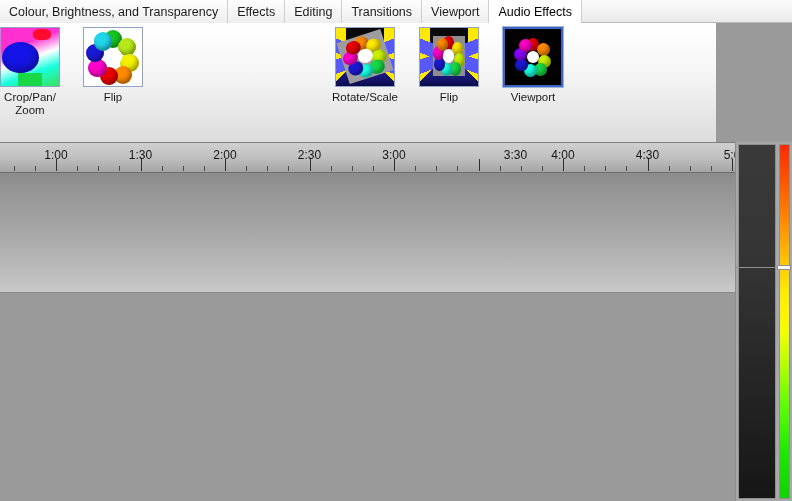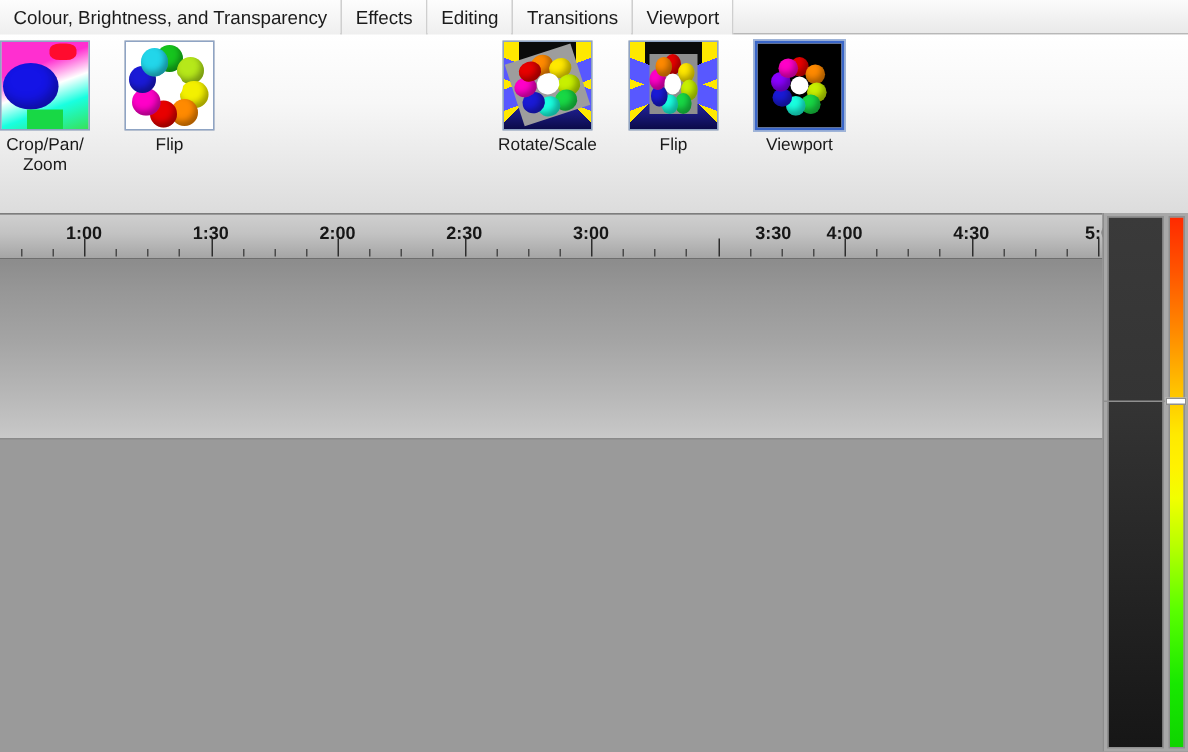--- a/index.html
+++ b/index.html
@@ -34,21 +34,21 @@
     color:#000;
     border-right:1px solid #cfcfcf;
   }
   .tabbar-filler{
     flex:1;
     background:linear-gradient(#fbfbfb,#e9e9e9);
   }
 
   
   .gallery{
-    position:absolute;left:0;top:23px;width:792px;height:119px;
+    position:absolute;left:0;top:23px;width:716px;height:119px;
     background:linear-gradient(180deg,#ffffff 0%,#f7f7f7 38%,#e6e6e6 78%,#dcdcdc 100%);
     overflow:hidden;
   }
   .gal-item{
     position:absolute;top:4px;width:70px;
     display:flex;flex-direction:column;align-items:center;
   }
   .thumb{
     width:60px;height:60px;
     border:1px solid #8fa4c4;
@@ -105,21 +105,20 @@
   .blackbox{position:absolute;inset:0;background:#000;}
 
   
   .ruler{
     position:absolute;left:0;top:142px;width:735px;height:31px;
     background:linear-gradient(180deg,#cfcfcf 0%,#c2c2c2 45%,#b4b4b4 72%,#a5a5a5 100%);
     border-top:1px solid #7d7d7d;
     border-bottom:1px solid #6e6e6e;
     box-sizing:border-box;
     overflow:hidden;
-    font-weight:bold;
   }
   .rlabel{
     position:absolute;top:5px;
     font-size:12px;color:#161616;
     transform:translateX(-50%);
     white-space:nowrap;
   }
   .tick-major{
     position:absolute;bottom:1px;width:1px;height:12px;background:#2e2e2e;
   }
@@ -196,20 +195,23 @@
       <span>Effects</span>
     </div>
     <div class="tab">
       <span>Editing</span>
     </div>
     <div class="tab">
       <span>Transitions</span>
     </div>
     <div class="tab">
       <span>Viewport</span>
+    </div>
+    <div class="tab active">
+      <span>Audio Effects</span>
     </div>
     <div class="tabbar-filler"></div>
   </div>
 
   <div class="gallery">
 
     <div class="gal-item" style="left:-5px;">
       <div class="thumb">
         <div class="tart" style="background:linear-gradient(160deg,#ff2fd0 0%,#ff2fd0 30%,#ffffff 52%,#19ffe0 72%,#36e25a 100%);"></div>
         <div style="position:absolute;left:56%;top:2%;width:30%;height:18%;background:#ff0b2e;border-radius:40%;"></div>

